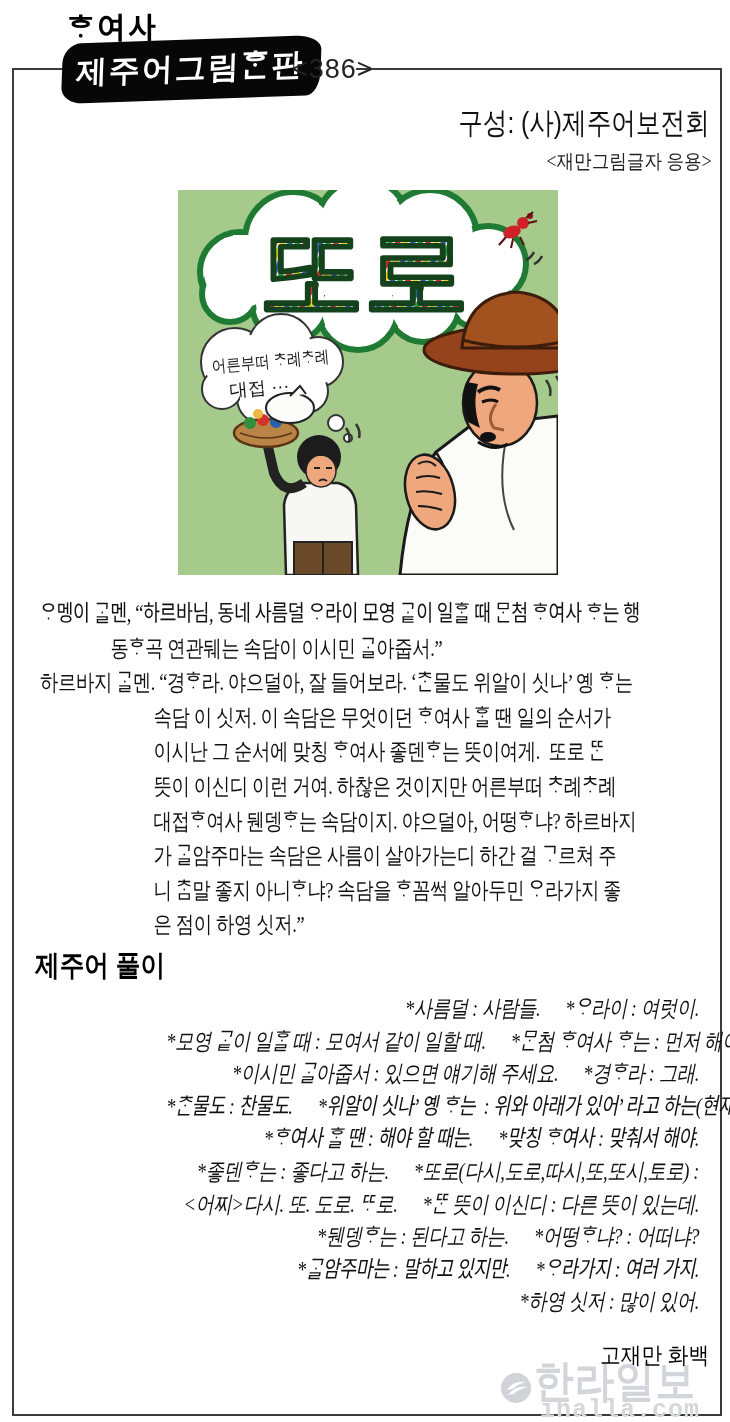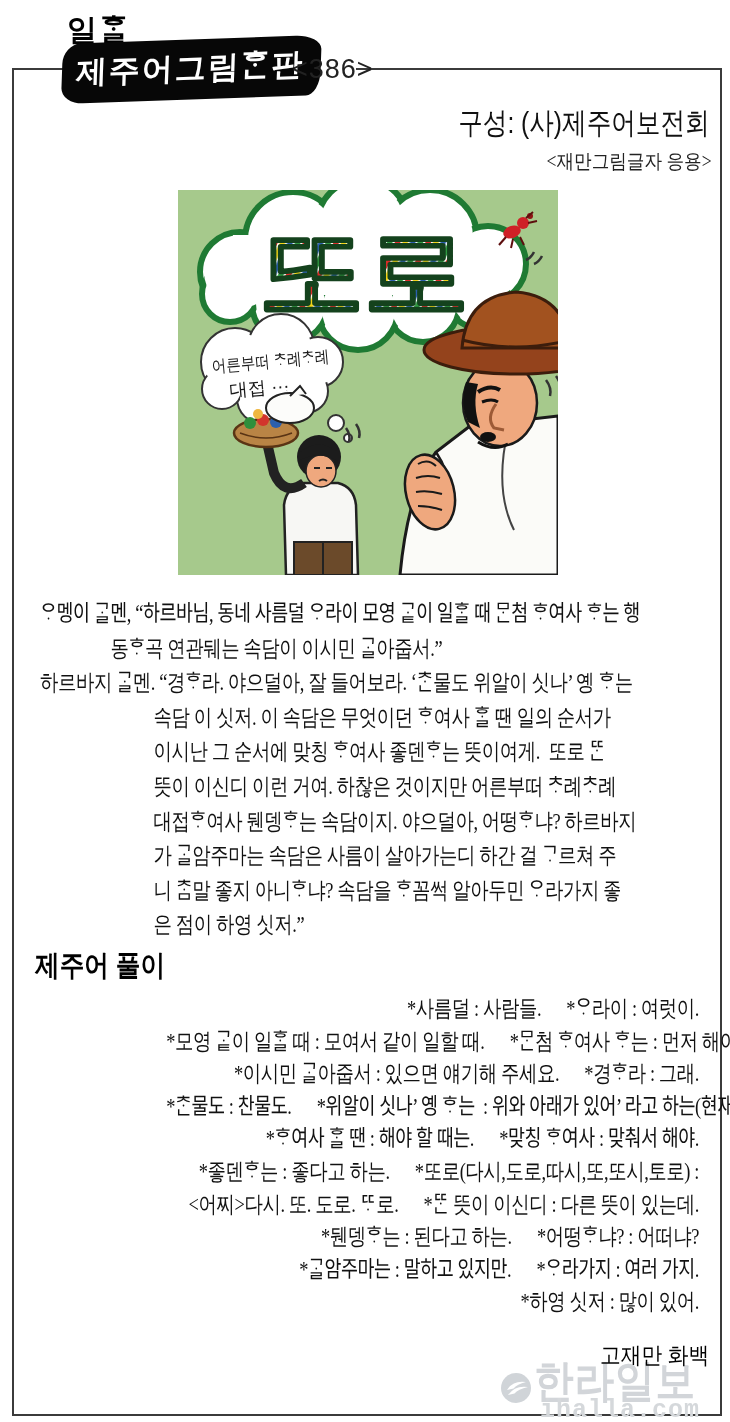--- a/index.html
+++ b/index.html
@@ -35,21 +35,21 @@
   .dialogue{position:absolute;left:40px;top:597px;width:670px;}
   .dline{white-space:pre;font-size:23px;line-height:34.6px;height:34.6px;
          transform:scaleX(0.80);transform-origin:0 0;letter-spacing:-0.5px;}
   .ind-0{padding-left:0;}
   .ind-1{padding-left:88px;}
   .ind-2{padding-left:142px;}
 
   
   .gtitle{position:absolute;left:35px;top:946px;font-family:"Liberation Sans","DejaVu Sans",sans-serif;
           font-weight:800;font-size:29px;color:#000;transform:scaleX(0.85);transform-origin:0 0;}
-  .glossary{position:absolute;left:33px;top:993px;width:666px;}
+  .glossary{position:absolute;left:33px;top:993px;width:666px;font-style:italic;}
   .gline{white-space:pre;font-size:23px;line-height:32.6px;height:32.6px;text-align:right;
          transform:scaleX(0.80);transform-origin:100% 0;letter-spacing:-0.5px;}
 
   
   .watermark{position:absolute;left:500px;top:1336px;width:215px;height:75px;color:#d2d5d9;z-index:1;margin-top:14px;}
   .wm-icon{position:absolute;left:0px;top:22px;}
   .wm-name{position:absolute;left:34px;top:2px;font-family:"Liberation Sans","DejaVu Sans",sans-serif;
            font-weight:800;font-size:44px;letter-spacing:1px;color:#d2d5d9;transform:scaleX(0.9);transform-origin:0 0;}
   .wm-domain{position:absolute;left:40px;top:46px;font-family:Liberation Mono, monospace;
            font-weight:800;font-size:25px;letter-spacing:1px;color:#d5d8db;}
@@ -58,21 +58,21 @@
 </style>
 </head>
 <body>
 
 <div id="page">
 
   <div class="frame-box"></div>
   <div class="frame-top seg1"></div>
   <div class="frame-top seg2"></div>
 
-  <div class="author">일ᄒᆞᆯ</div>
+  <div class="author">ᄒᆞ여사</div>
   <div class="logo">제주어그림ᄒᆞᆫ판</div>
   <div class="issue">&lt;386&gt;</div>
   <div class="credit">구성: (사)제주어보전회</div>
   <div class="credit-sub">&lt;재만그림글자 응용&gt;</div>
 
   <svg class="cartoon" viewBox="0 0 380 385">
     <defs>
       <pattern id="stripe" width="27" height="27" patternUnits="userSpaceOnUse" patternTransform="rotate(28)">
         <rect width="27" height="27" fill="#ffffff"></rect>
         <rect x="0" width="5" height="27" fill="#db2b27"></rect>

